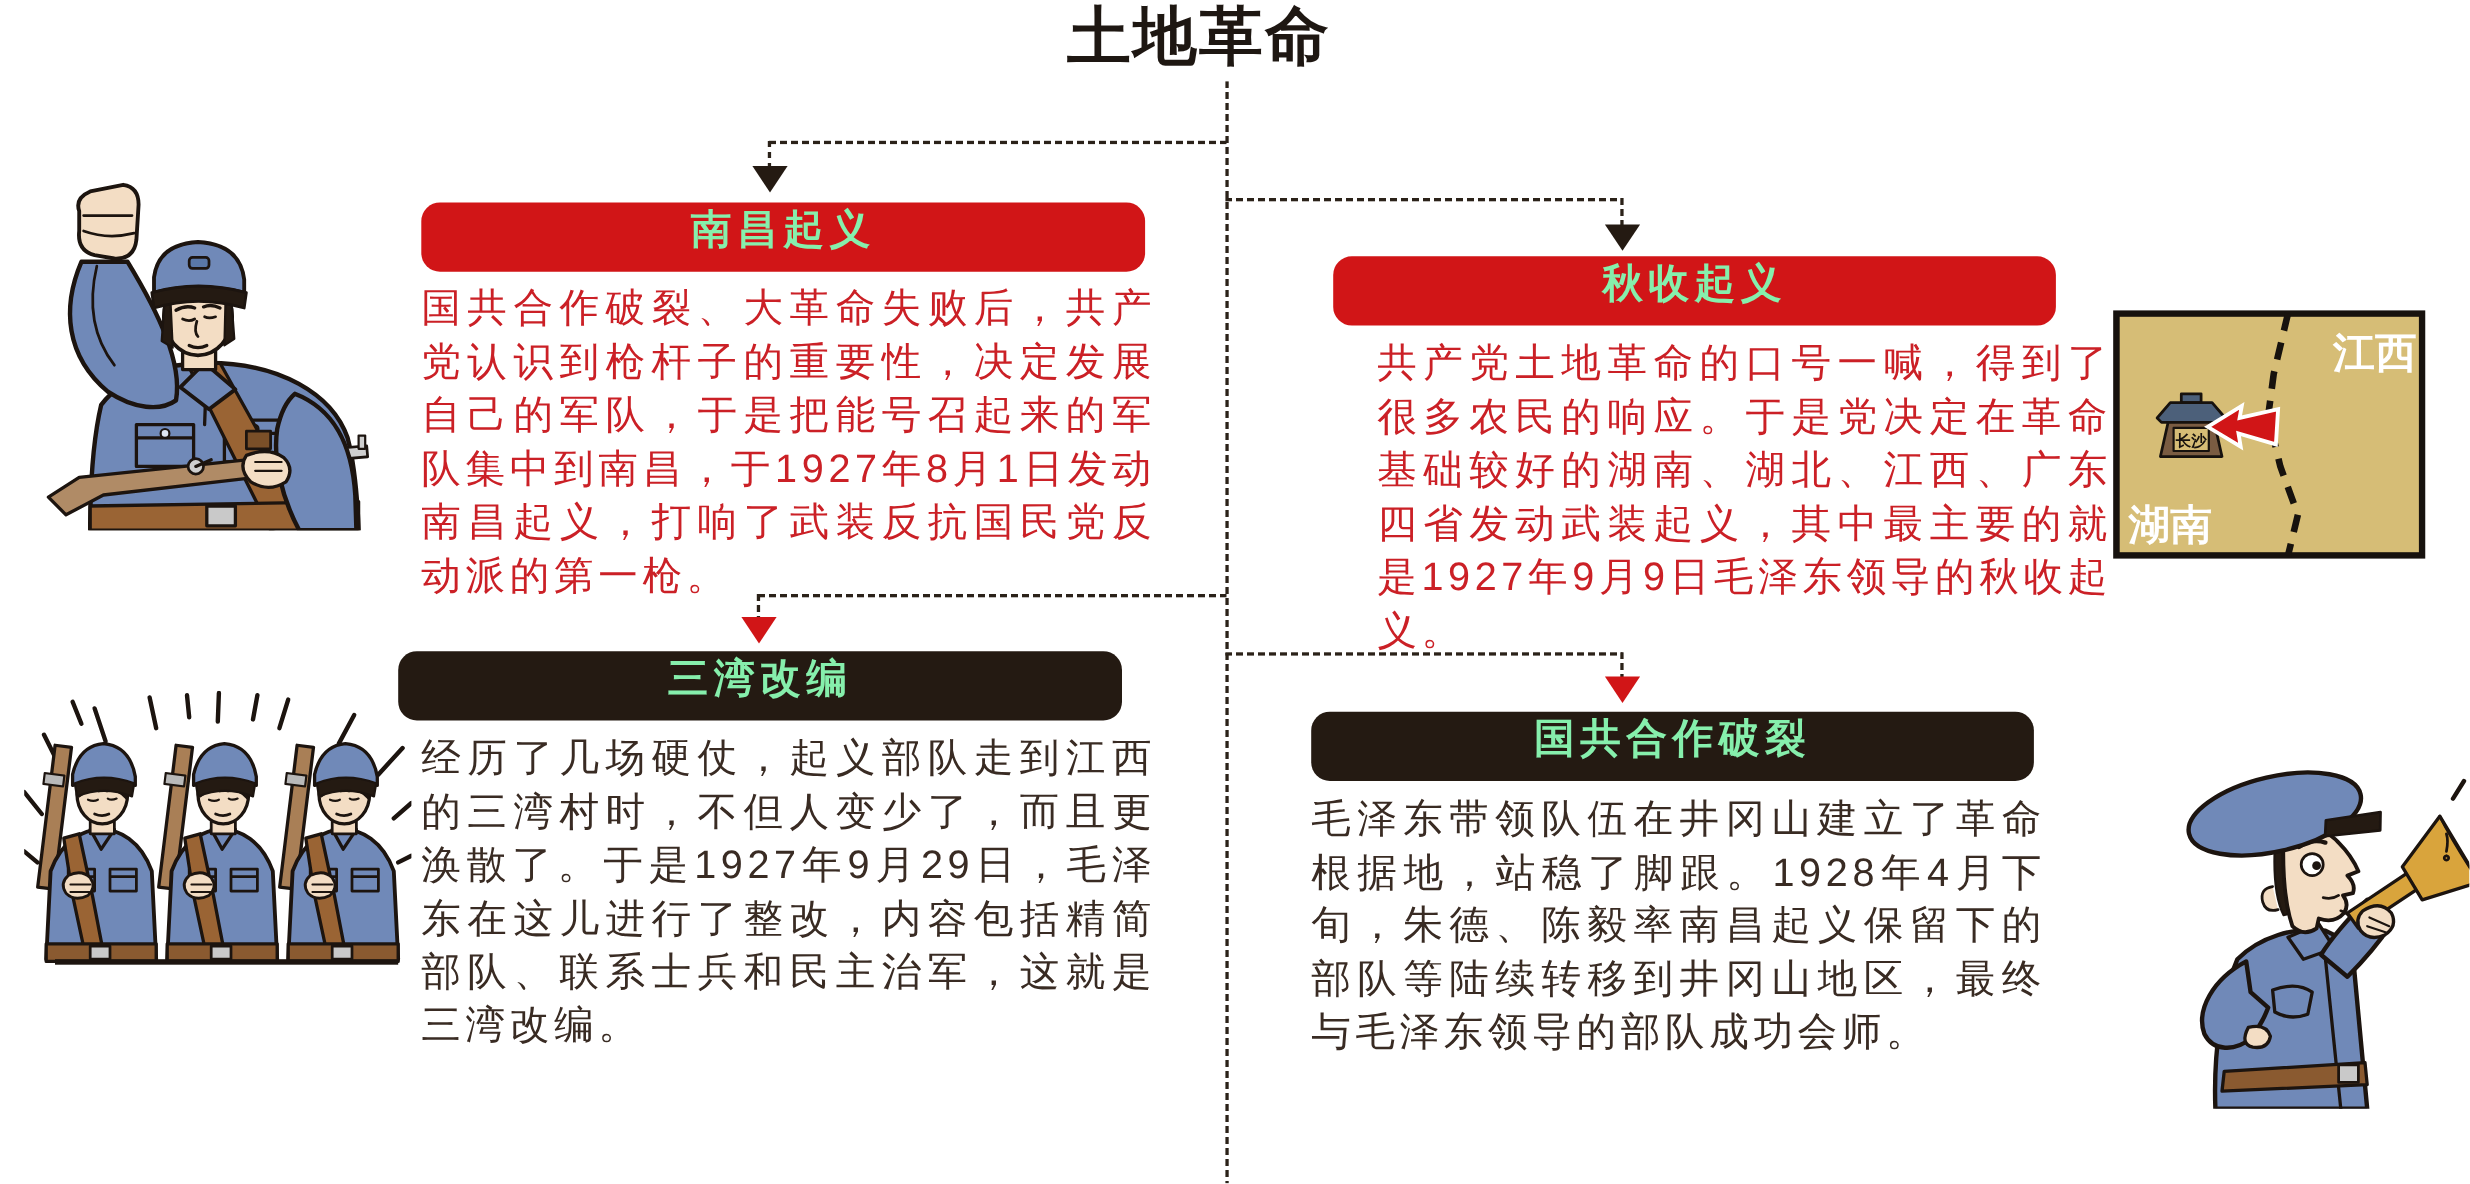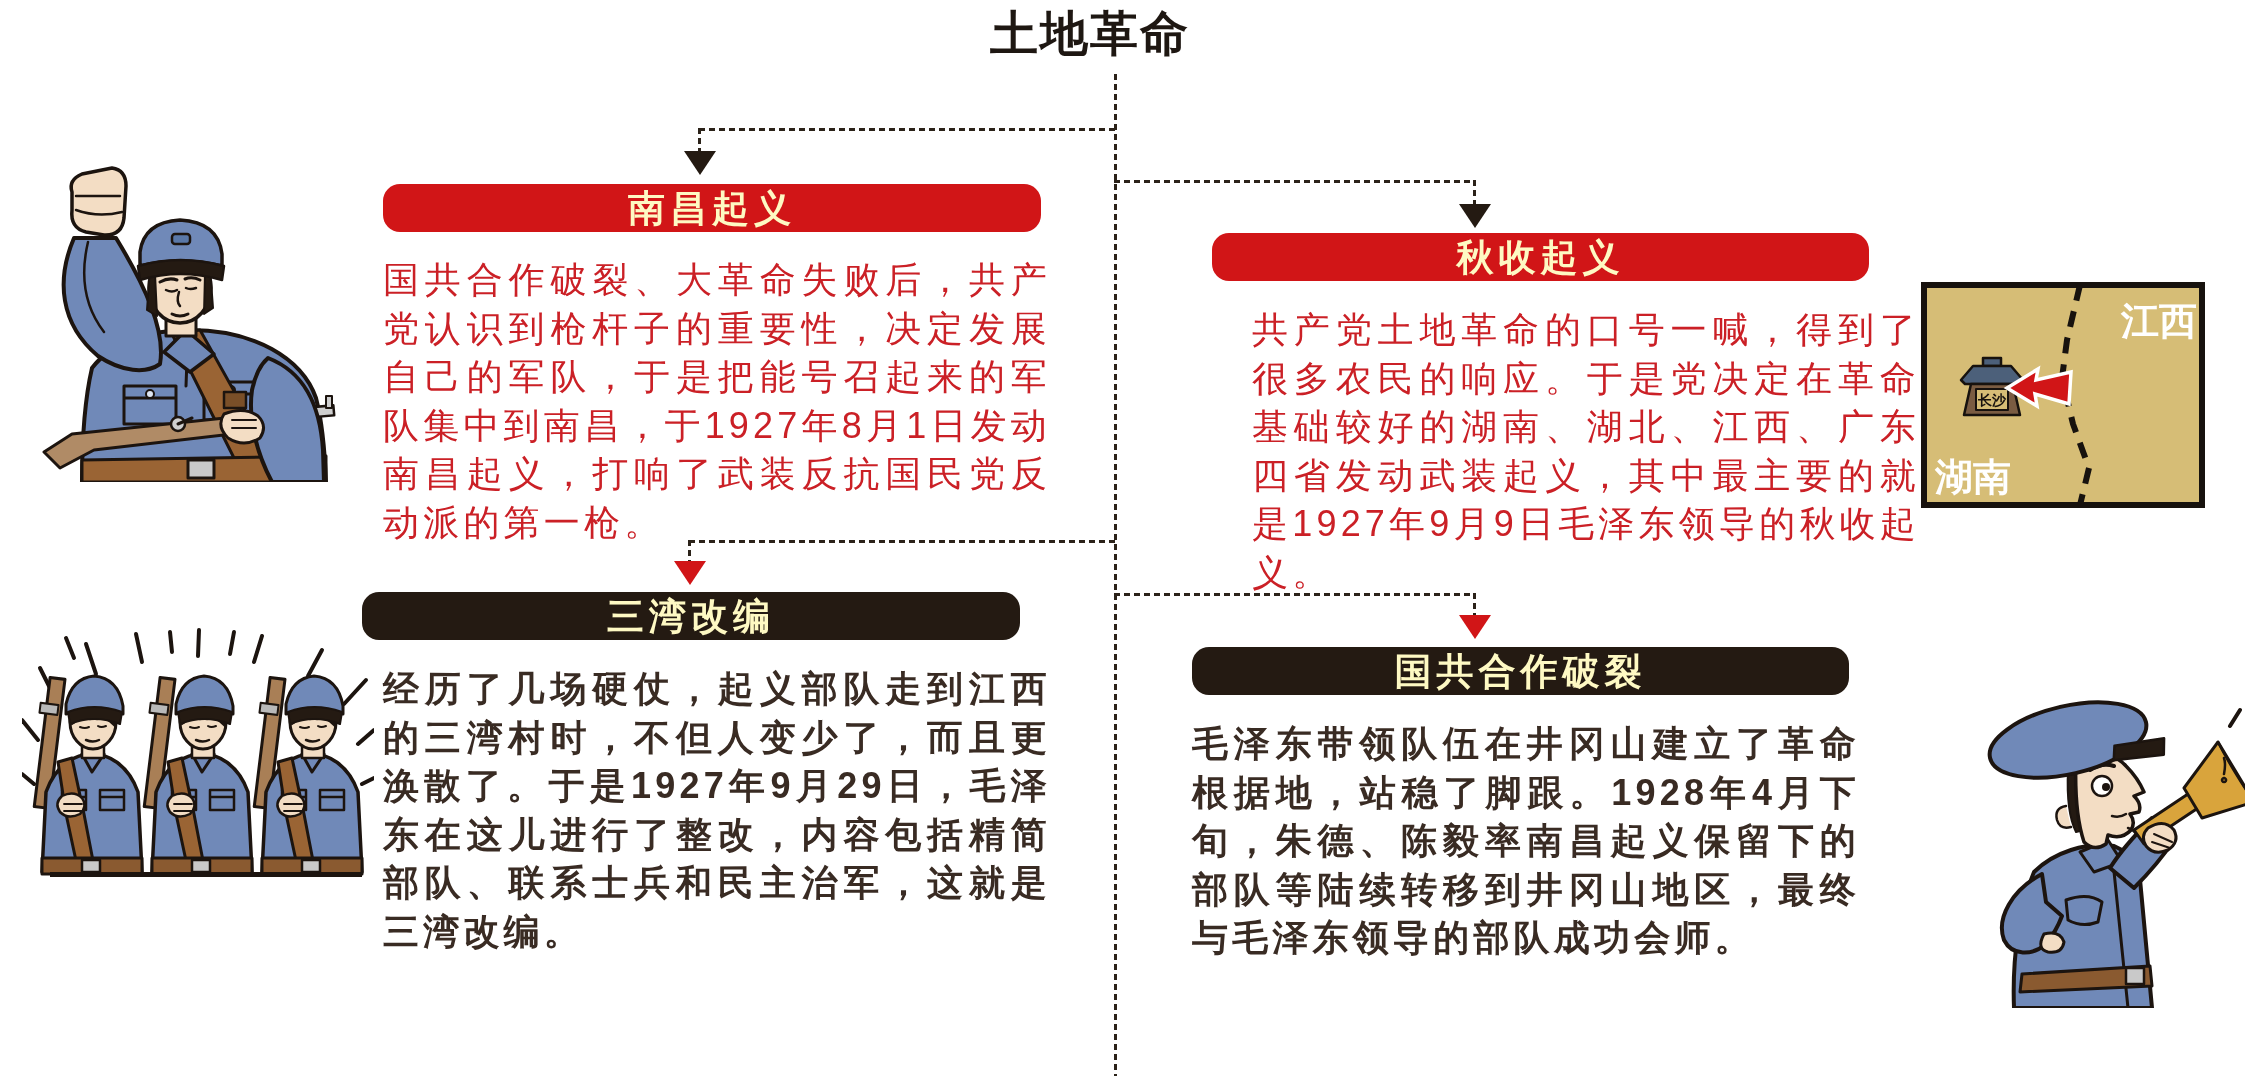--- a/index.html
+++ b/index.html
@@ -4,44 +4,44 @@
 <style>
   html,body { margin:0; padding:0; background:#ffffff; }
   #canvas {
     position:relative; width:2245px; height:1076px; background:#fff;
     overflow:hidden; font-family:"Liberation Sans", sans-serif;
     --red:#d11517; --red-text:#cb2026; --black:#241a12; --dark-text:#392b23;
     --map-tan:#d6bd76; --connector:#2b2219;
   }
   .title {
     position:absolute; left:860px; top:0px; width:460px; text-align:center;
-    font-family:"DejaVu Serif", serif; font-weight:900; font-size:48px;
+    font-family:"DejaVu Serif", serif; font-weight:900; font-size:58px;
     letter-spacing:2px; color:#1e1712; line-height:66px;
   }
   .dot-h { position:absolute; height:3px;
     background-image:repeating-linear-gradient(90deg, var(--connector) 0 6px, transparent 6px 10px); }
   .dot-v { position:absolute; width:3px;
     background-image:repeating-linear-gradient(180deg, var(--connector) 0 6px, transparent 6px 10px); }
   .arrow { position:absolute; width:0; height:0;
     border-left:16px solid transparent; border-right:16px solid transparent; }
   .arrow.black { border-top:24px solid var(--black); }
   .arrow.red   { border-top:24px solid var(--red); }
   .banner {
-    position:absolute; height:48px; border-radius:17px; color:#fef9c3;
+    position:absolute; height:63px; border-radius:17px; color:#86efac;
     font-size:37px; font-weight:bold; letter-spacing:5px;
     text-align:center; line-height:49px;
   }
   .banner.red   { background:var(--red); }
   .banner.black { background:var(--black); }
   .para {
     position:absolute; width:668px; font-size:36px; line-height:48.5px;
     letter-spacing:4.2px; text-align:justify; text-justify:inter-ideograph;
   }
   .para.red  { color:var(--red-text); }
-  .para.dark { color:var(--dark-text);font-weight:bold; }
+  .para.dark { color:var(--dark-text); }
   .illus { position:absolute; }
 </style>
 </head>
 <body>
 
 <div id="canvas" style="--red: #d11517; --red-text: #cb2026; --black: #241a12; --dark-text: #392b23; --map-tan: #d6bd76; --connector: #2b2219;">
 
   <div class="title">土地革命</div>
 
   <div class="dot-v" style="left:1114px; top:74px; height:1002px;"></div>

